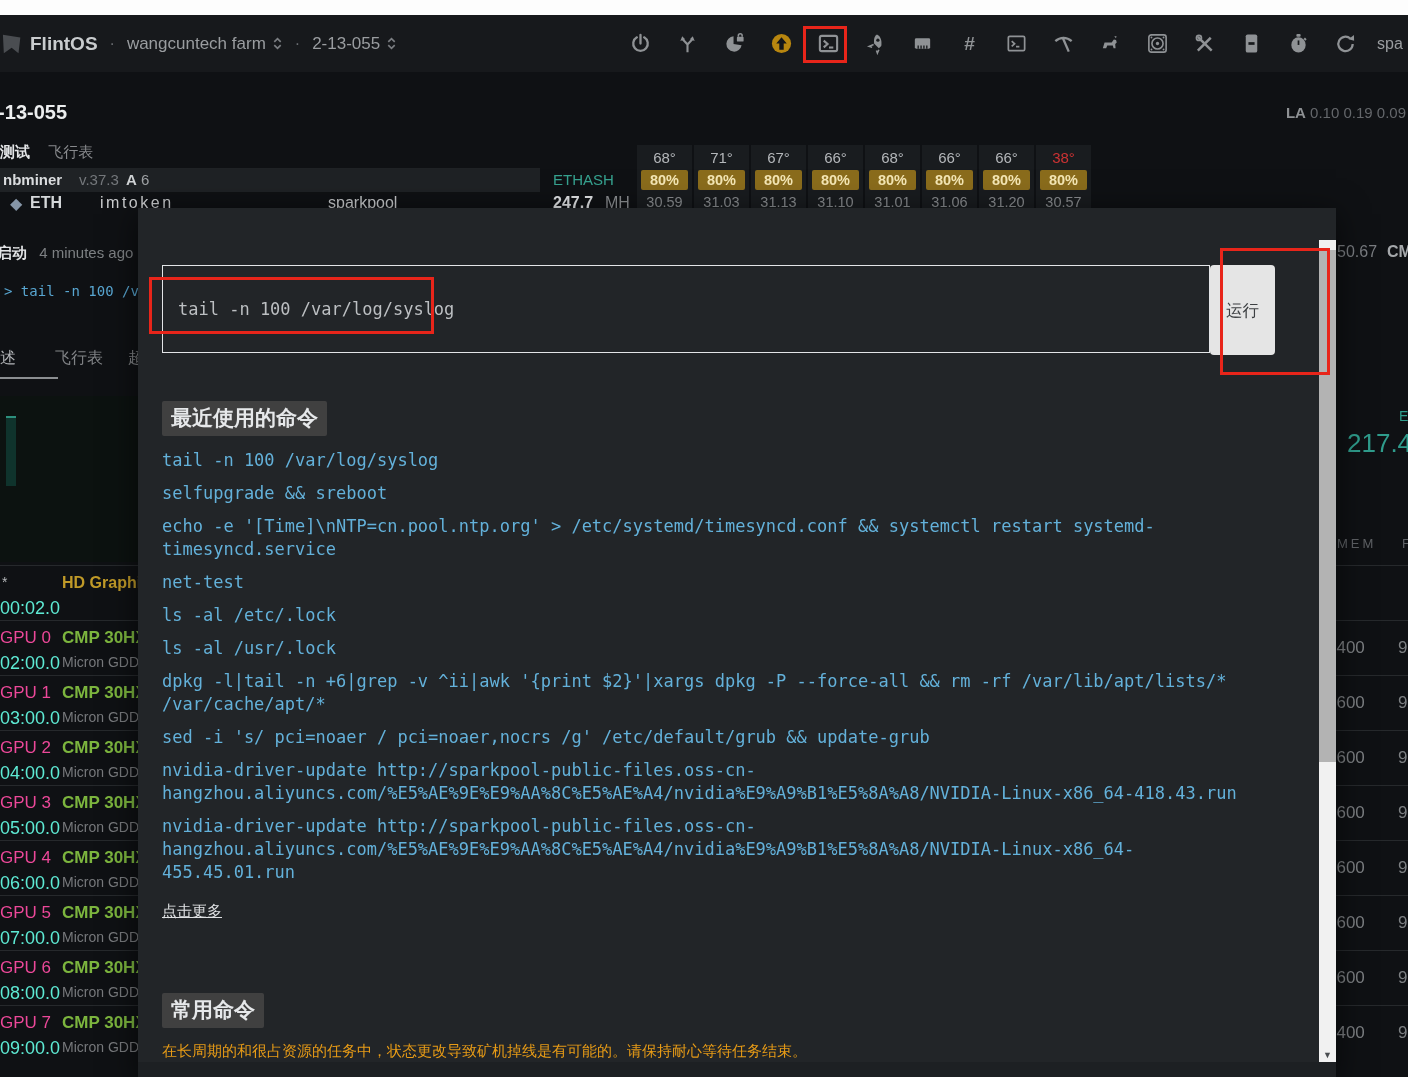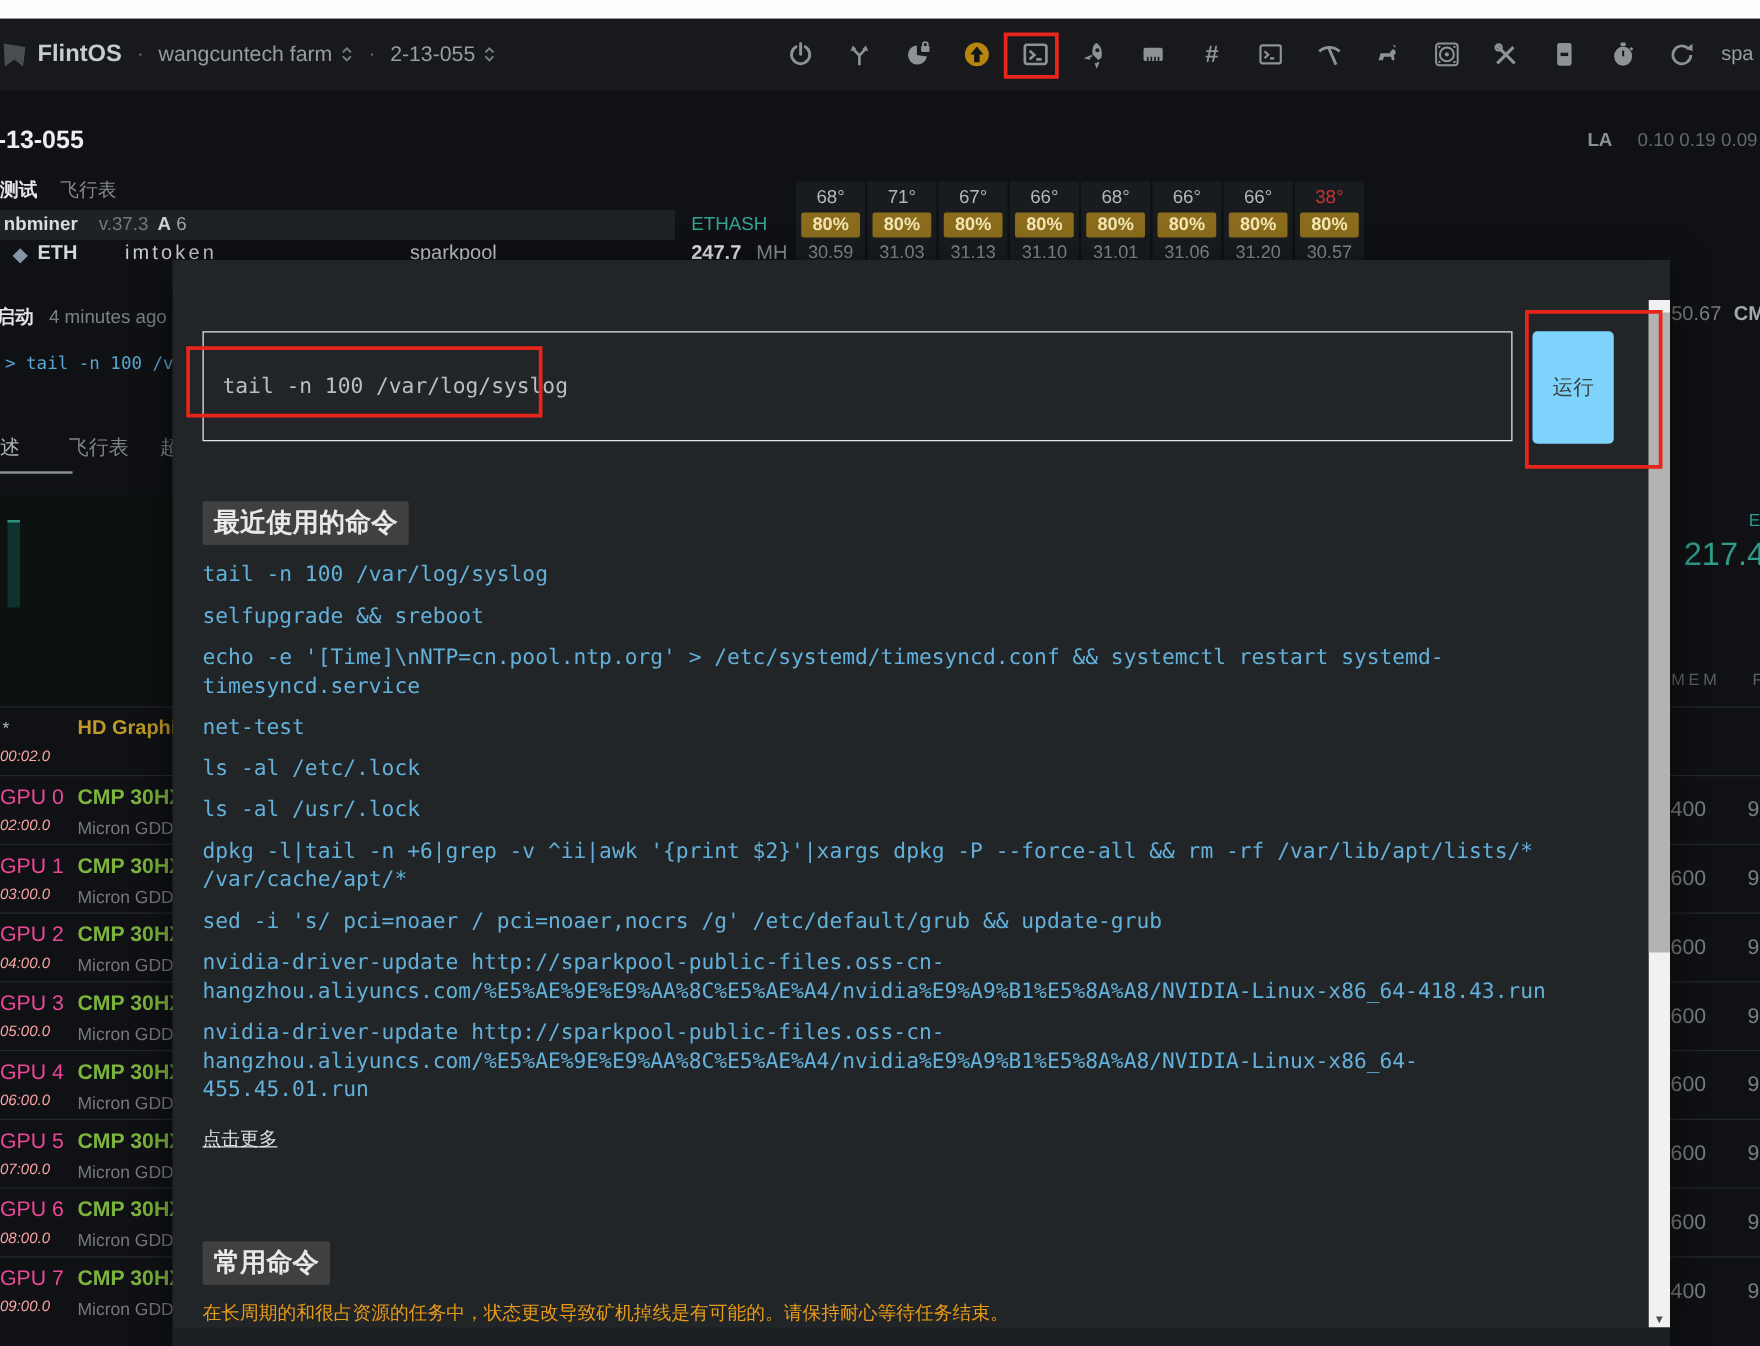--- a/index.html
+++ b/index.html
@@ -22,21 +22,21 @@
   .nav-select svg { margin-left:6px; }
   .nav-icons { position:absolute; left:617px; top:0; height:57px; display:flex; align-items:center; }
   .nav-icon { width:24px; height:24px; margin:0 11.5px; color:#8f9295; cursor:pointer; }
   .nav-icon svg { display:block; }
   .nav-right-label { color:#9a9da0; font-size:16px; margin-left:8px; }
 
   
   .rig-title { position:absolute; left:-13px; top:101px; font-size:20px; font-weight:bold; color:#eceeef; }
   .la-box { position:absolute; right:2px; top:104px; font-size:15px; }
   .la-label { color:#8e9194; font-weight:bold; }
-  .la-values { color:#64676b; margin-left:16px; }
+  .la-values { color:#64676b; margin-left:0; }
   .tag-row { position:absolute; left:0; top:143px; font-size:15px; }
   .tag-test { color:#e4e6e8; font-weight:bold; }
   .tag-flight { color:#87898c; margin-left:14px; }
   .miner-bar { position:absolute; left:0; top:168px; width:540px; height:24px; background:#1f2225; }
   .miner-bar span { position:absolute; top:3px; font-size:15px; }
   .m-name { left:3px; color:#dadcde; font-weight:bold; }
   .m-ver { left:79px; color:#74777b; }
   .m-a { left:126px; color:#cfd2d4; font-weight:bold; }
   .m-a6 { left:141px; color:#9fa2a5; }
   .algo { position:absolute; left:553px; top:171px; font-size:15px; color:#36a28f; }
@@ -69,21 +69,21 @@
   .tab-dim { color:#808386; }
   .tab-underline { position:absolute; left:0; top:29px; width:58px; height:2px; background:#8b8e91; }
   .chart-bg { position:absolute; left:0; top:396px; width:140px; height:166px; background:#0c1210; }
   .chart-bar { position:absolute; left:6px; top:416px; width:10px; height:70px; background:#0f332c; border-top:2px solid #2d8f7d; }
 
   
   .gpu-table { position:absolute; left:0; top:565px; width:140px; overflow:hidden; }
   .gpu-row { position:relative; height:55px; border-top:1px solid #26292c; }
   .gpu-row .g-star { position:absolute; left:2px; top:8px; font-size:14px; color:#b5b8ba; }
   .gpu-row .g-name { position:absolute; left:0; top:7px; font-size:17px; color:#ec4899; white-space:nowrap; }
-  .gpu-row .g-bus { position:absolute; left:0; top:32px; font-size:12px; color:#fca5a5; white-space:nowrap;font-style:italic; }
+  .gpu-row .g-bus { position:absolute; left:0; top:32px; font-size:18px; color:#5eead4; white-space:nowrap; }
   .gpu-row .g-model { position:absolute; left:62px; top:7px; font-size:17px; font-weight:bold; color:#7cb53e; white-space:nowrap; }
   .gpu-row .g-model-int { position:absolute; left:62px; top:8px; font-size:16px; font-weight:bold; color:#c09a28; white-space:nowrap; }
   .gpu-row .g-mem { position:absolute; left:62px; top:33px; font-size:14px; color:#77797c; white-space:nowrap; }
 
   
   .r-cm { position:absolute; left:1337px; top:243px; font-size:16px; color:#797c80; white-space:nowrap; }
   .r-cm b { color:#a5a8ab; margin-left:10px; }
   .r-eth-partial { position:absolute; left:1399px; top:408px; font-size:14px; color:#2f9c8c; }
   .r-total { position:absolute; left:1347px; top:428px; font-size:26px; color:#2f9c8c; white-space:nowrap; }
   .r-mem-head { position:absolute; left:1337px; top:536px; font-size:13px; letter-spacing:3px; color:#5e6165; }
@@ -97,21 +97,21 @@
   .modal { position:absolute; left:138px; top:208px; width:1198px; height:869px; z-index:10;
     background:#222528; box-shadow:0 6px 30px rgba(0,0,0,.6); }
   .modal-header { position:absolute; left:0; top:0; width:100%; height:32px; background:#a4a4a4; }
   .modal-title { position:absolute; left:11px; top:6px; font-size:15px; color:#44484b; }
   .modal-close { position:absolute; right:12px; top:1px; font-size:24px; font-weight:bold; color:#3a3d40; cursor:pointer; line-height:30px; }
   .modal-body { position:absolute; left:0; top:32px; right:17px; bottom:0; padding:25px 0 0 24px; overflow:hidden; }
   .cmd-input-row { display:flex; align-items:flex-start; margin-bottom:46px; }
   .cmd-input { width:1048px; height:88px; background:transparent; border:1px solid #e3e5e7;
     color:#bcbfc2; font-size:17px; padding:0 0 0 15px; outline:none;
     font-family:"DejaVu Sans Mono","Liberation Mono",monospace; }
-  .run-btn { margin-left:16px; width:65px; height:90px; background:#7dd3fc; border:none; border-radius:4px;
+  .run-btn { width:65px; height:90px; background:#e5e5e5; border:none; border-radius:4px;
     color:#3c3f42; font-size:16.5px; line-height:36px; cursor:pointer; text-align:center;
     width:65px; word-break:break-all; padding:9px 14px; font-family:inherit; }
   .section-heading { display:inline-block; background:#404040; color:#e6e8ea; font-size:21px; font-weight:bold;
     padding:3px 9px 4px 9px; border-radius:2px; }
   .cmd-list { margin-top:13px; width:1085px; }
   .cmd-item { font-size:17px; line-height:23px; color:#63b1da; margin-bottom:10px; cursor:pointer;
     overflow-wrap:break-word; }
   .more-link { margin-top:8px; font-size:15px; color:#dfe1e3; text-decoration:underline; cursor:pointer; display:inline-block; }
   .common-heading-wrap { margin-top:72px; }
   .warning-text { margin-top:14px; font-size:15px; color:#e79b16; line-height:18px; }

